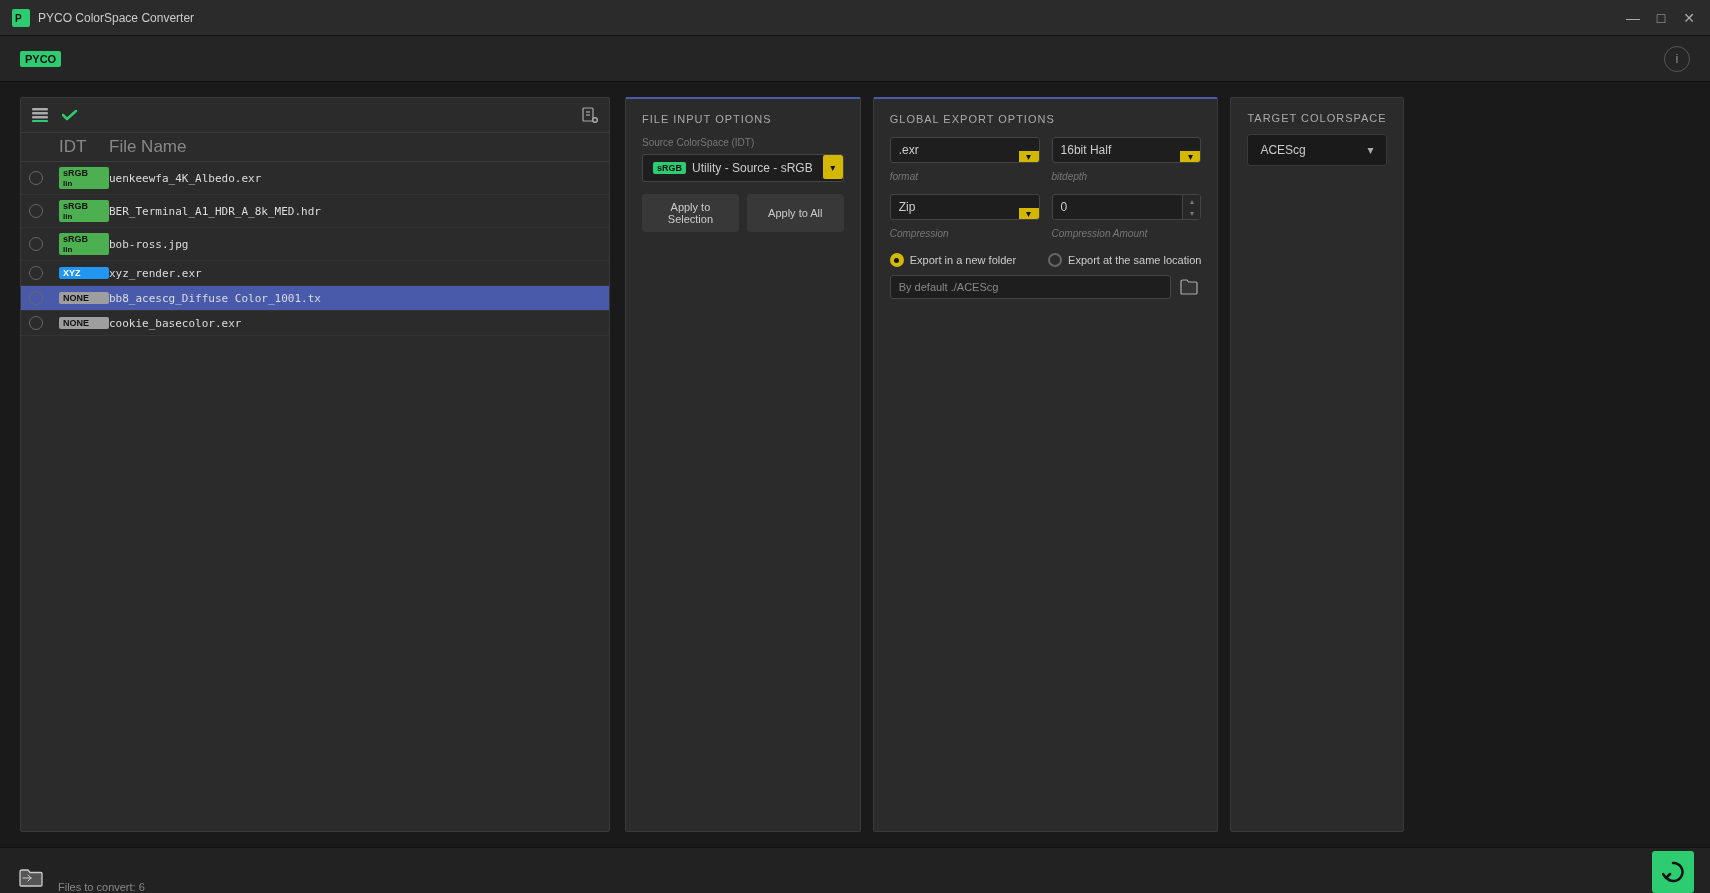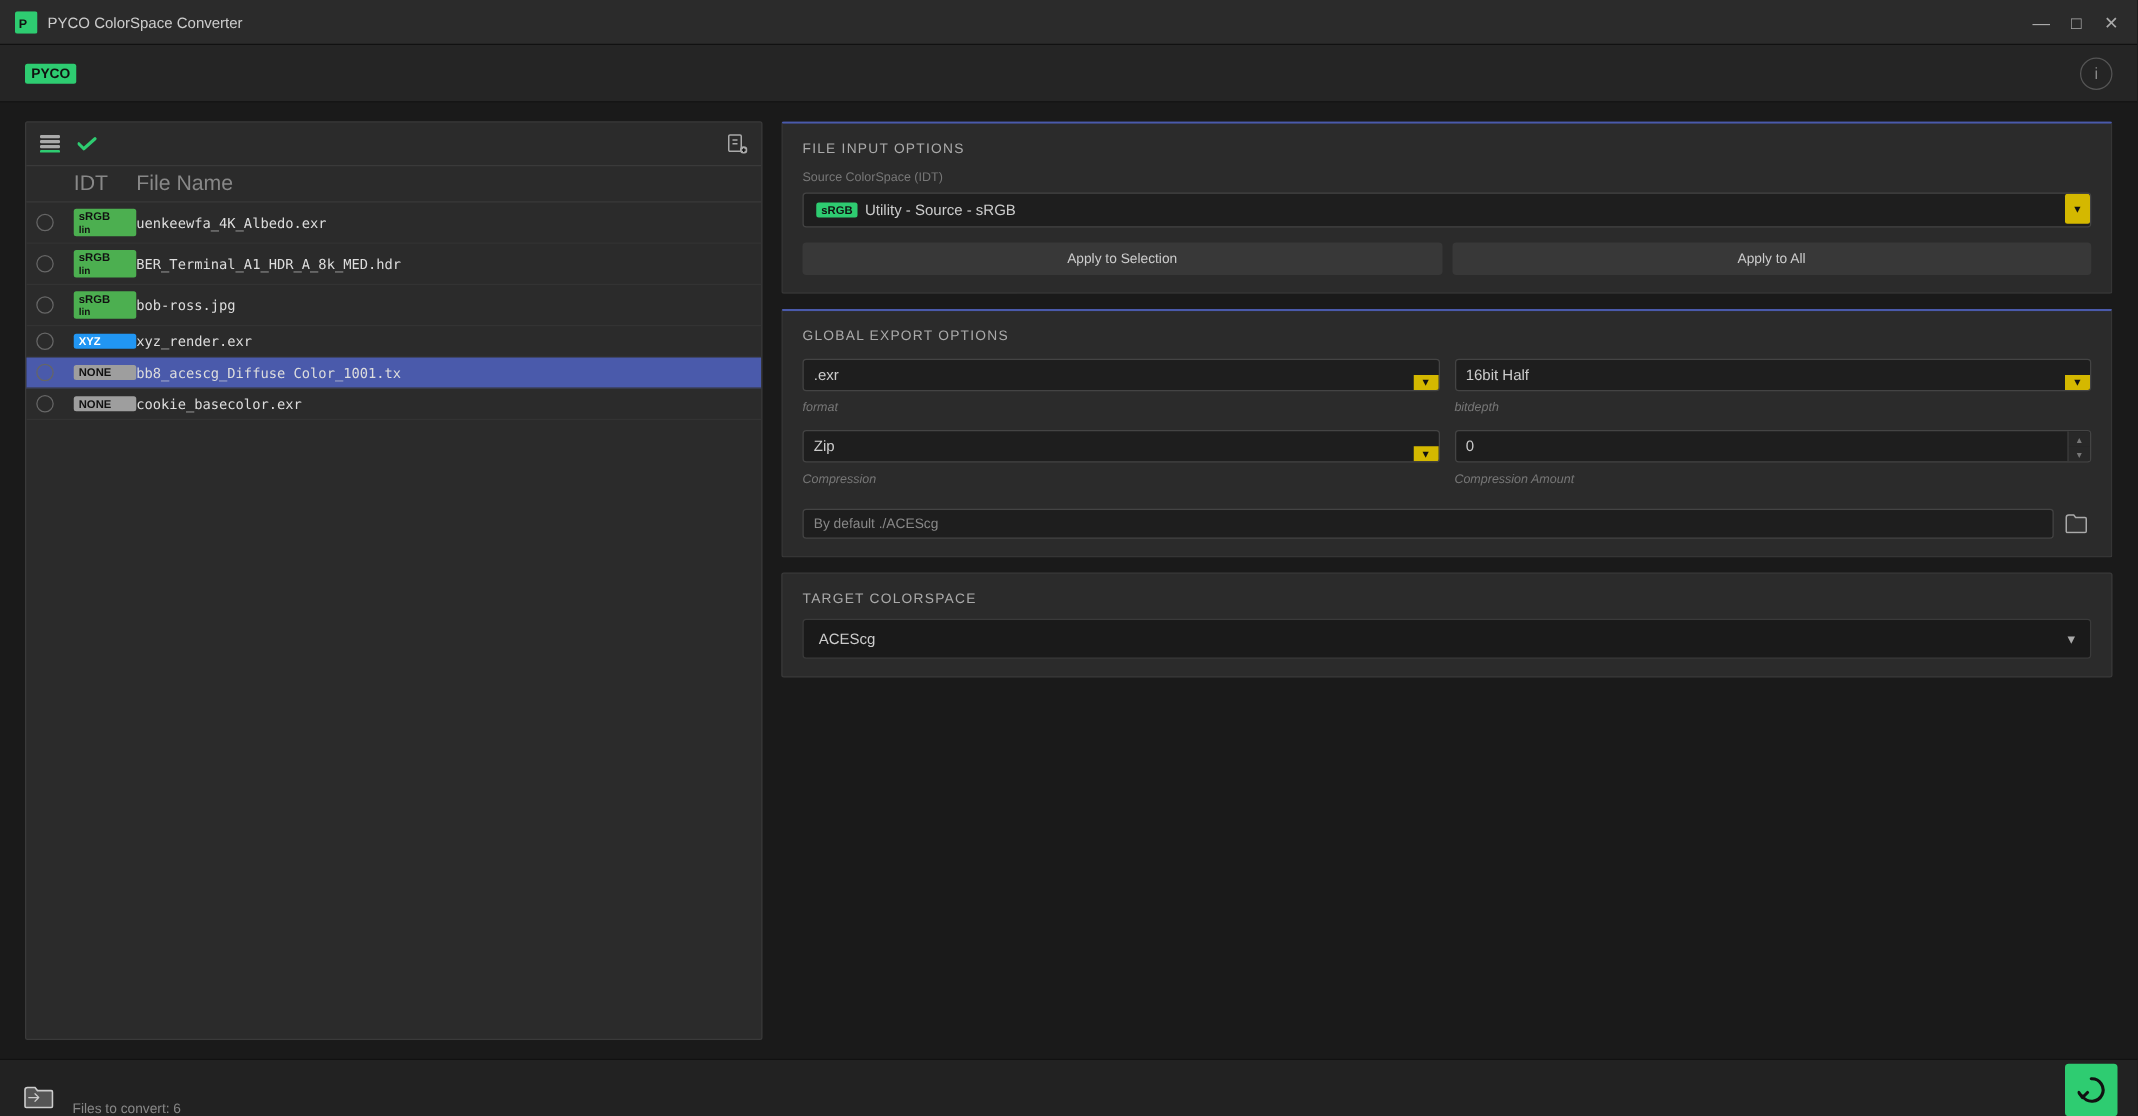--- a/index.html
+++ b/index.html
@@ -164,21 +164,21 @@
     .badge-srgb { background: #4CAF50; }
     .badge-xyz { background: #2196F3; color: #fff; }
     .badge-none { background: #9e9e9e; }
     .badge-sub { font-size: 8px; display: block; margin-top: 1px; }
     .file-name { color: #ddd; font-size: 11px; font-family: monospace; }
 
     
     .right-panel {
       flex: 1;
       display: flex;
-      flex-direction: column;
+      flex-direction: row;
       gap: 12px;
     }
 
     
     .section {
       background: #2b2b2b;
       border: 1px solid #3a3a3a;
       border-radius: 2px;
       padding: 14px 16px;
     }
@@ -355,21 +355,21 @@
       background: #111;
       border-radius: 50%;
     }
     .radio-label { font-size: 11px; color: #ccc; }
 
     
     .path-row {
       display: flex;
       align-items: center;
       gap: 6px;
-      margin-top: 18px;
+      margin-top: 8px;
     }
     .path-input {
       flex: 1;
       background: #1e1e1e;
       border: 1px solid #444;
       border-radius: 3px;
       padding: 5px 8px;
       color: #888;
       font-size: 11px;
     }
@@ -608,20 +608,30 @@
             <div class="number-input-arrows">
               <div class="num-arrow">▴</div>
               <div class="num-arrow">▾</div>
             </div>
           </div>
           <div class="field-label">Compression Amount</div>
         </div>
 
       </div>
 
+      <div class="radio-row">
+        <div class="radio-option">
+          <div class="radio-dot active"></div>
+          <span class="radio-label">Export in a new folder</span>
+        </div>
+        <div class="radio-option" style="margin-left:20px;">
+          <div class="radio-dot"></div>
+          <span class="radio-label">Export at the same location</span>
+        </div>
+      </div>
 
       <div class="path-row">
         <div class="path-input">By default ./ACEScg</div>
         <div class="folder-btn">
           <svg width="18" height="16" viewBox="0 0 18 16" fill="none">
             <path d="M1 3 Q1 1 3 1 L7 1 L8.5 3 L16 3 Q17 3 17 4 L17 14 Q17 15 16 15 L2 15 Q1 15 1 14 Z" stroke="#aaa" stroke-width="1.2" fill="#333"></path>
           </svg>
         </div>
       </div>
 

